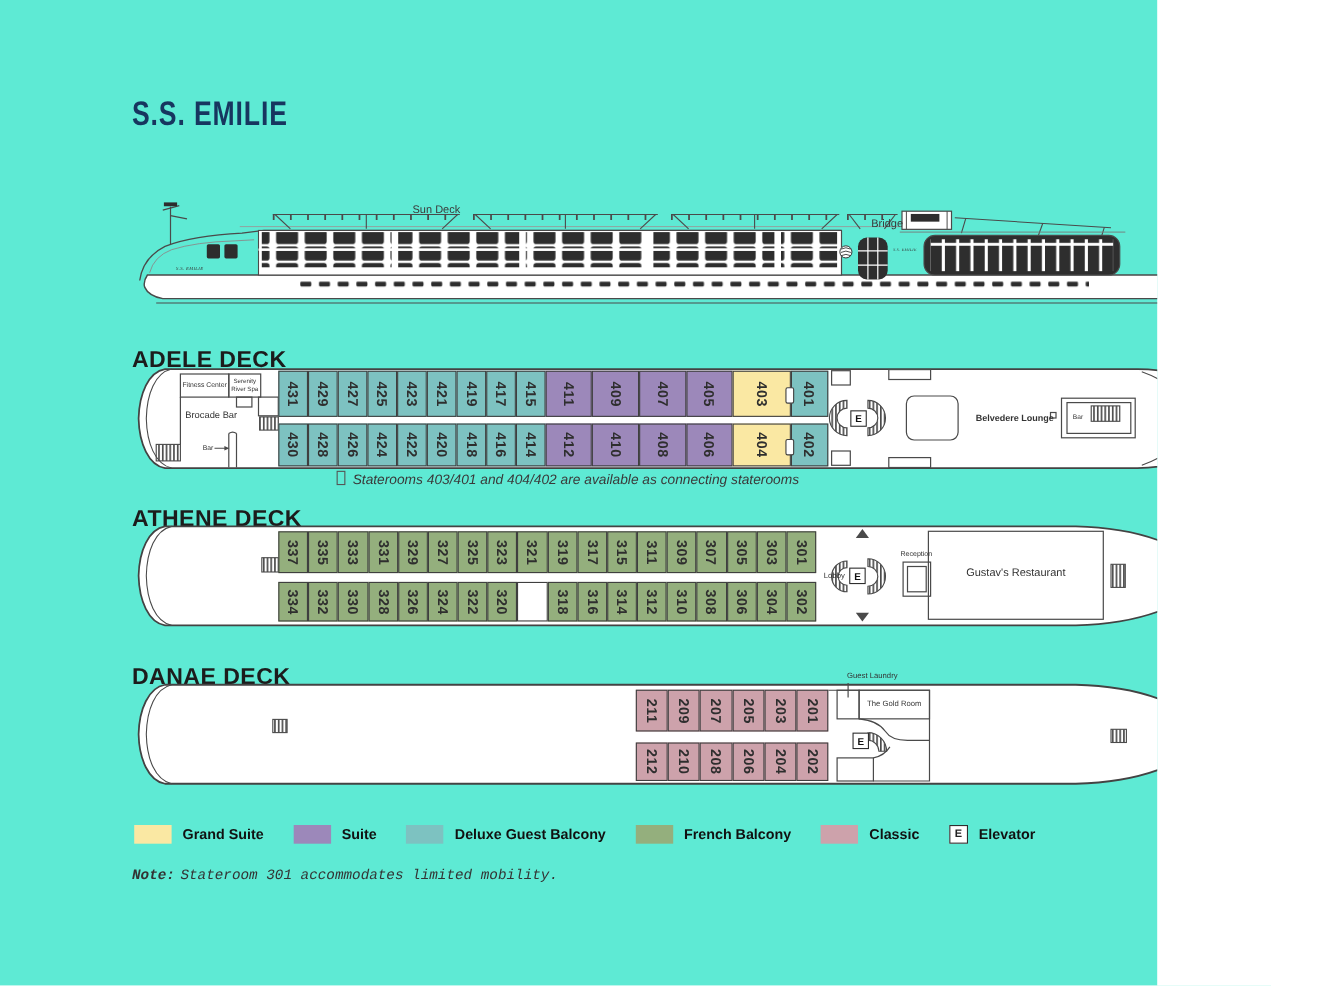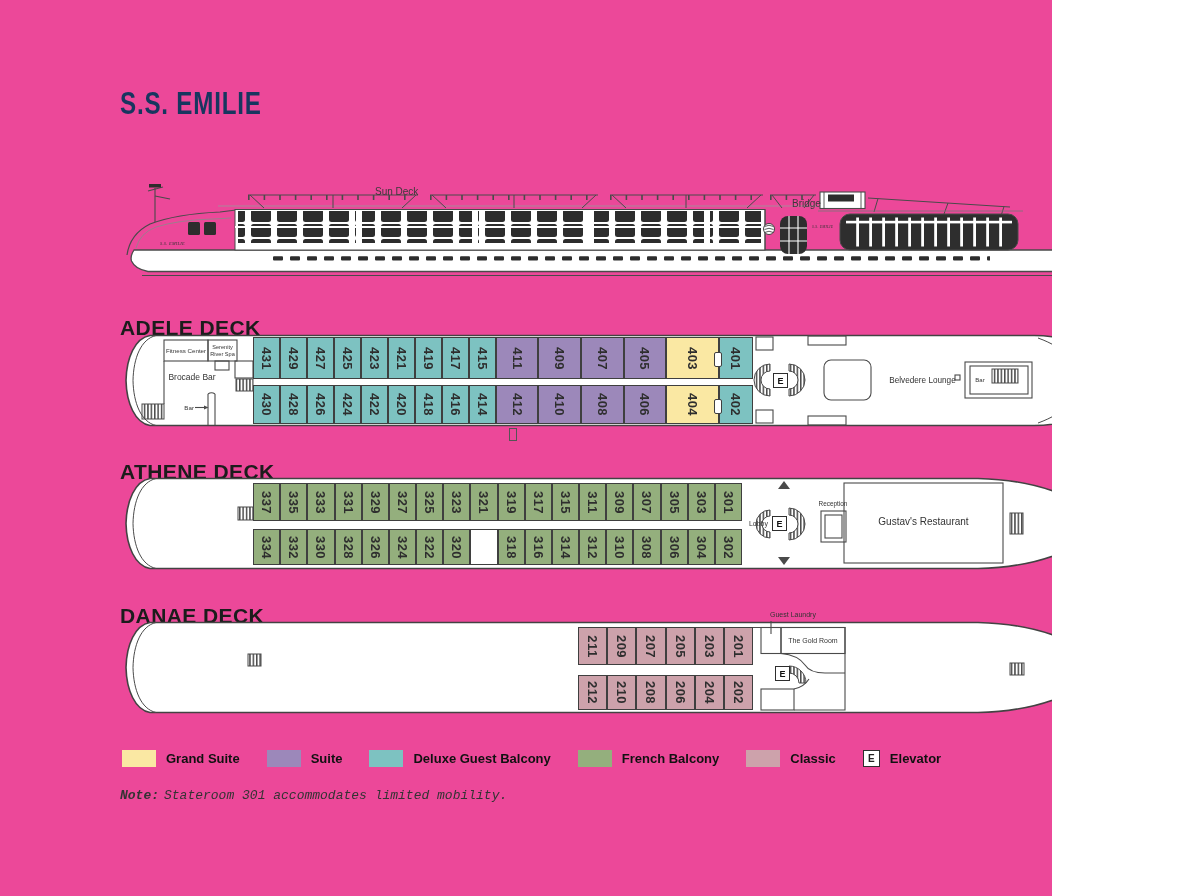--- a/index.html
+++ b/index.html
@@ -1,16 +1,16 @@
 <!DOCTYPE html>
 <html style="--title-navy: #17365f; --cat-grand: #FAE8A3; --cat-suite: #9C88BA; --cat-deluxe: #7DC2C1; --cat-french: #94AF7D; --cat-classic: #CDA2AB;"><head>
 <meta charset="utf-8">
 <style>
   html,body{margin:0;padding:0;background:#fff;}
-  .page{position:relative;width:1052px;height:896px;background:#ec4899;overflow:hidden;
+  .page{position:relative;width:1052px;height:896px;background:#5eead4;overflow:hidden;
         font-family:"Liberation Sans",sans-serif;}
   .page-title{position:absolute;left:120px;top:86px;font-size:31px;font-weight:700;
         color:var(--title-navy,#17365f);letter-spacing:1px;transform:scaleX(.78);
         transform-origin:left center;white-space:nowrap;}
   
   .profile{position:absolute;left:118px;top:178px;width:1015px;height:107px;}
   .profile svg{position:absolute;left:0;top:0;}
   .profile-label{position:absolute;font-size:10px;color:#3a3a3a;width:100px;}
   .shipname{fill:#333;font-family:"Liberation Serif",serif;font-style:italic;letter-spacing:.3px;}
   .canopy line{stroke:#4a4a4a;stroke-width:1;}
@@ -308,26 +308,26 @@
           <span class="room-num">402</span>
         </div>
       </div>
     <div class="lbl" style="left:44px;top:6px;width:44px;height:21px;font-size:6.2px;">Fitness Center</div>
     <div class="lbl" style="left:88px;top:6px;width:29px;height:21px;font-size:5.6px;">
       <span>Serenity</span>
       <span>River Spa</span>
     </div>
     <div class="lbl" style="left:26px;top:37px;width:92px;height:12px;font-size:8.5px;">Brocade Bar</div>
     <div class="lbl right" style="left:56px;top:69px;width:18px;height:9px;font-size:6.2px;">Bar</div>
-    <div class="lbl" style="left:745px;top:40px;width:115px;height:13px;font-size:8.2px;">Belvedere Lounge</div>
+    <div class="lbl" style="left:745px;top:40px;width:115px;height:13px;font-size:8.2px;font-weight:bold;">Belvedere Lounge</div>
     <div class="lbl" style="left:851px;top:42px;width:18px;height:10px;font-size:6px;">Bar</div>
     <div class="ebox" style="left:653px;top:39px;">E</div>
   </div>
   <div class="connecting-note">
-    <span class="door-icon"></span>
+    <span class="door-icon"></span><span>Staterooms 403/401 and 404/402 are available as connecting staterooms</span>
   </div>
 
   <div class="deck-title" style="top:460px;">ATHENE DECK</div>
   <div class="deck deck-athene" style="top:477px;">
     <svg class="deck-svg" width="985" height="93" viewBox="0 0 985 93">
       <defs>
         <pattern id="hB" width="3.4" height="12" patternUnits="userSpaceOnUse">
             <rect width="1.5" height="12" fill="#4a4a4a"></rect>
           </pattern>
       </defs>

